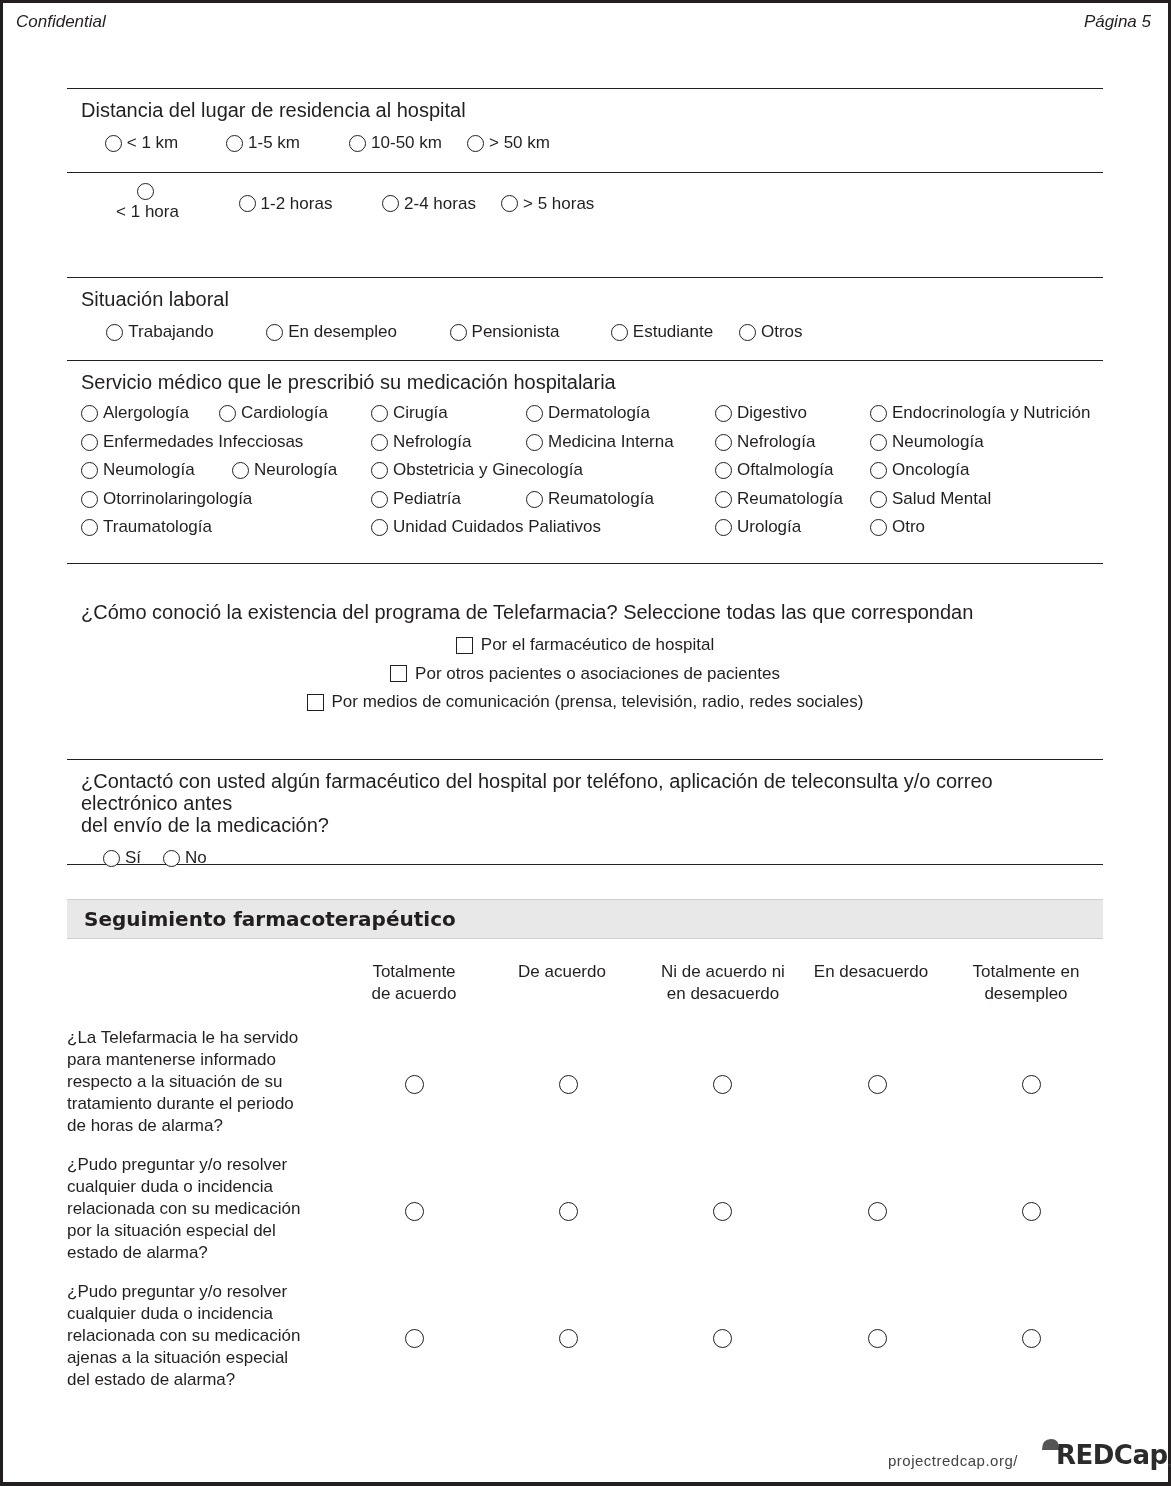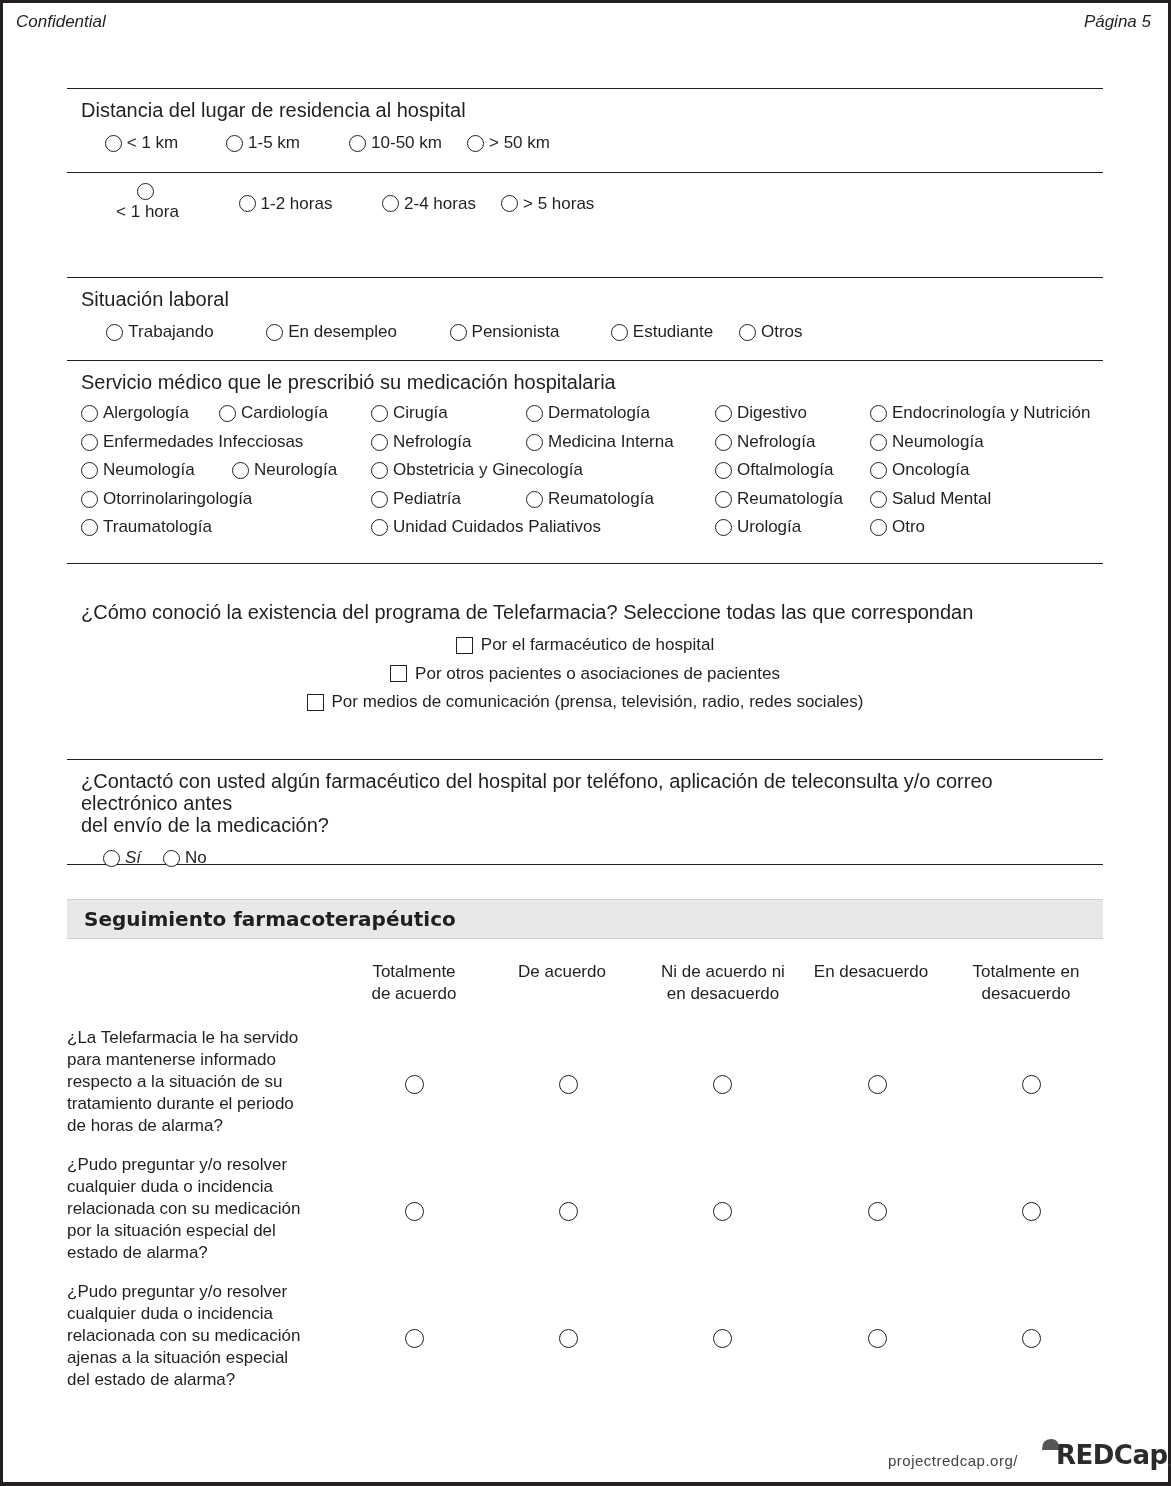--- a/index.html
+++ b/index.html
@@ -262,21 +262,21 @@
         </span>
     </div>
   </div>
 
   <div class="block" style="height:105px;">
     <div class="q-label">
       <div>¿Contactó con usted algún farmacéutico del hospital por teléfono, aplicación de teleconsulta y/o correo electrónico antes</div>
       <div>del envío de la medicación?</div>
     </div>
     <div class="opts">
-      <span class="opt" style="width:82px;font-style:italic;">
+      <span class="opt" style="width:82px;">
           <span class="radio"></span>
           <span>Sí</span>
         </span>
       <span class="opt">
           <span class="radio"></span>
           <span>No</span>
         </span>
     </div>
   </div>
 
@@ -297,21 +297,21 @@
     <div class="col" style="left:586px;">
         <div>Ni de acuerdo ni</div>
         <div>en desacuerdo</div>
       </div>
     <div class="col" style="left:734px;">
         <div>En desacuerdo</div>
         <div></div>
       </div>
     <div class="col" style="left:889px;">
         <div>Totalmente en</div>
-        <div>desacuerdo</div>
+        <div>desempleo</div>
       </div>
   </div>
 
   <div style="height:14px;"></div>
 
   <div class="matrix-row">
     <div class="row-q">
       <div>¿La Telefarmacia le ha servido</div>
         <div>para mantenerse informado</div>
         <div>respecto a la situación de su</div>

